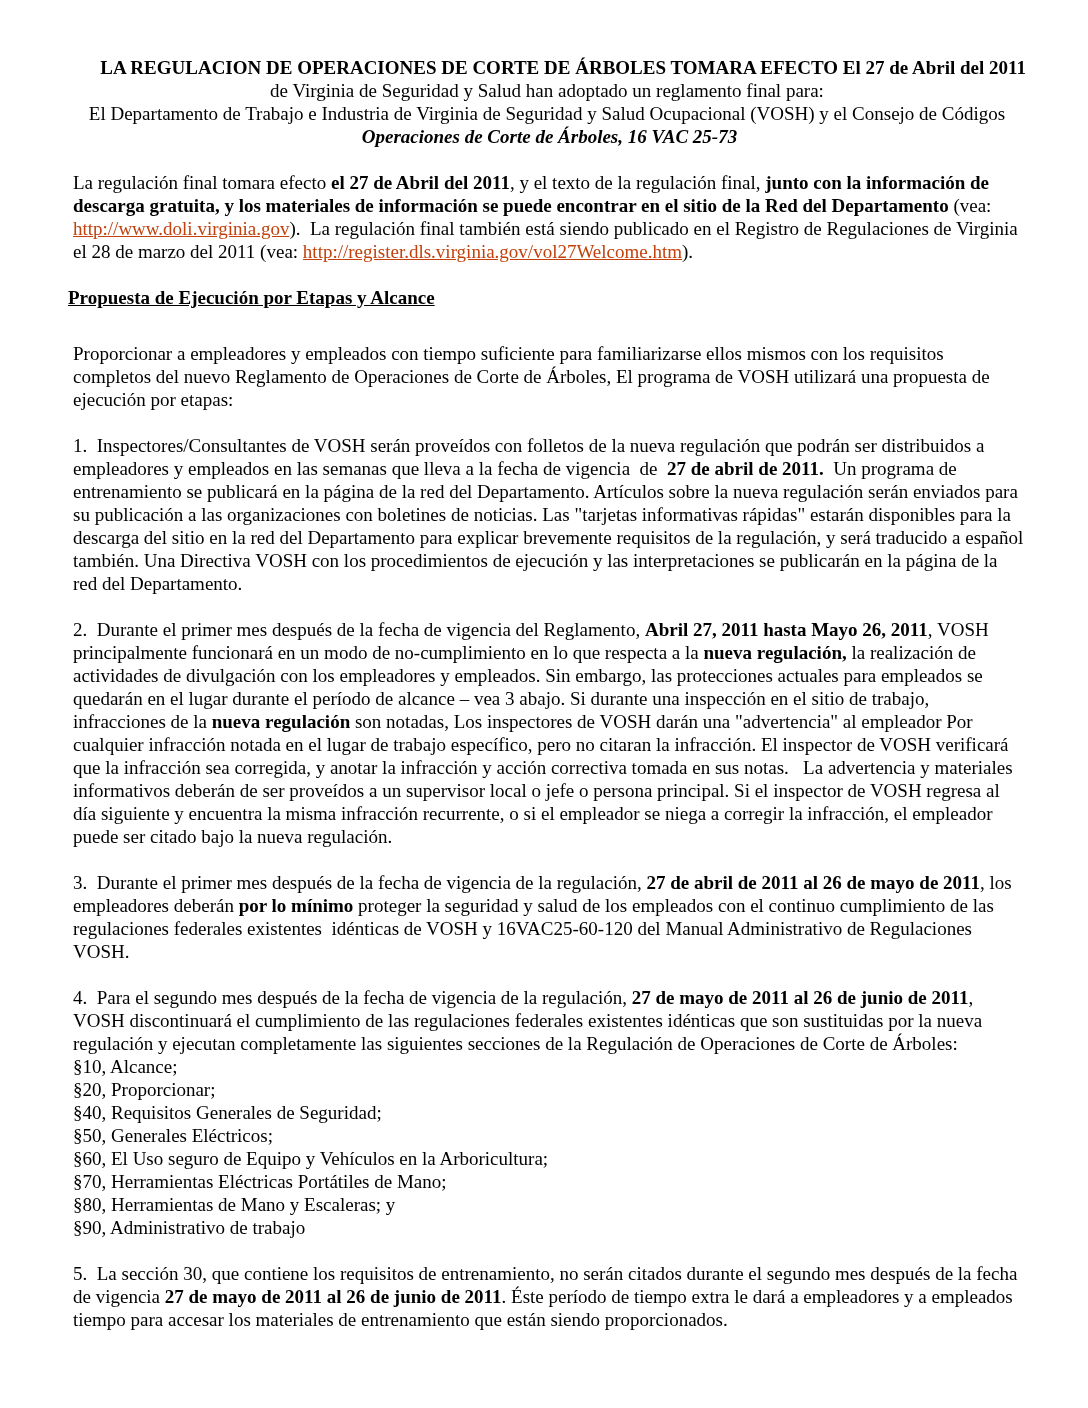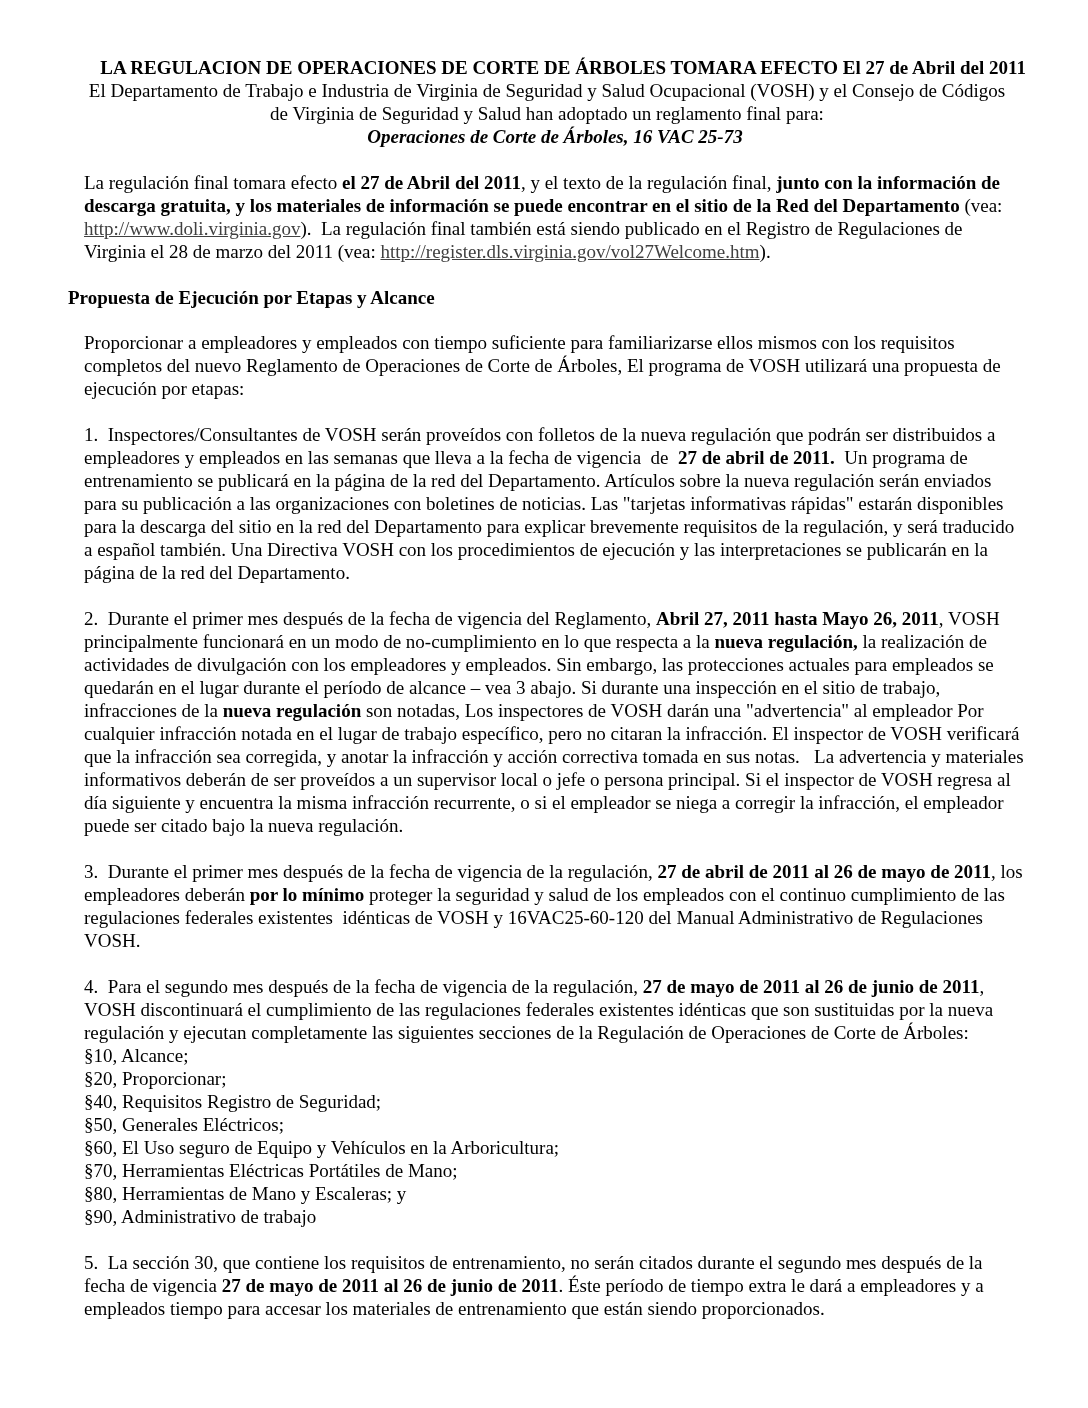--- a/index.html
+++ b/index.html
@@ -16,60 +16,61 @@
   }
   .center { text-align: center; }
   .b { font-weight: bold; }
   .i { font-style: italic; }
   .title {
     font-weight: bold;
     text-align: right;
     white-space: nowrap;
   }
   .para {
-    margin: 0 0 23px 16px;
+    margin: 0 0 23px 5px;
     white-space: pre-wrap;
   }
   .para.tight { margin-bottom: 0; }
   .heading {
     font-weight: bold;
-    margin: 0 0 22px 0;
+    text-decoration: underline;
+    margin: 0 0 33px 0;
   }
   a.lnk {
-    color: #404040;
+    color: #c2410c;
     text-decoration: underline;
     cursor: pointer;
   }
   .list-block div { white-space: pre-wrap; }
 </style>
 </head>
 <body>
 
 <div class="page">
 
   <div class="title">LA REGULACION DE OPERACIONES DE CORTE DE ÁRBOLES TOMARA EFECTO El 27 de Abril del 2011</div>
 
+  <div class="center">de Virginia de Seguridad y Salud  han adoptado un reglamento final para:</div>
+
   <div class="center">El Departamento de Trabajo e Industria de Virginia de Seguridad y Salud Ocupacional (VOSH) y el Consejo de Códigos</div>
-
-  <div class="center">de Virginia de Seguridad y Salud  han adoptado un reglamento final para:</div>
 
   <div class="center b i para">Operaciones de Corte de Árboles, 16 VAC 25-73</div>
 
   <div class="para"><span>La regulación final tomara efecto </span><span class="b">el 27 de Abril del 2011</span><span>, y el texto de la regulación final, </span><span class="b">junto con la información de descarga gratuita, y los materiales de información se puede encontrar en el sitio de la Red del Departamento</span><span> (vea: </span><a class="lnk" href="#">http://www.doli.virginia.gov</a><span>).  La regulación final también está siendo publicado en el Registro de Regulaciones de Virginia el 28 de marzo del 2011 (vea: </span><a class="lnk" href="#">http://register.dls.virginia.gov/vol27Welcome.htm</a><span>).</span></div>
 
   <div class="heading">Propuesta de Ejecución por Etapas y Alcance</div>
 
   <div class="para">Proporcionar a empleadores y empleados con tiempo suficiente para familiarizarse ellos mismos con los requisitos completos del nuevo Reglamento de Operaciones de Corte de Árboles, El programa de VOSH utilizará una propuesta de ejecución por etapas:</div>
 
   <div class="para"><span>1.  Inspectores/Consultantes de VOSH serán proveídos con folletos de la nueva regulación que podrán ser distribuidos a empleadores y empleados en las semanas que lleva a la fecha de vigencia  de  </span><span class="b">27 de abril de 2011.</span><span>  Un programa de entrenamiento se publicará en la página de la red del Departamento. Artículos sobre la nueva regulación serán enviados para su publicación a las organizaciones con boletines de noticias. Las "tarjetas informativas rápidas" estarán disponibles para la descarga del sitio en la red del Departamento para explicar brevemente requisitos de la regulación, y será traducido a español también. Una Directiva VOSH con los procedimientos de ejecución y las interpretaciones se publicarán en la página de la red del Departamento.</span></div>
 
   <div class="para"><span>2.  Durante el primer mes después de la fecha de vigencia del Reglamento, </span><span class="b">Abril 27, 2011 hasta Mayo 26, 2011</span><span>, VOSH principalmente funcionará en un modo de no-cumplimiento en lo que respecta a la </span><span class="b">nueva regulación,</span><span> la realización de actividades de divulgación con los empleadores y empleados. Sin embargo, las protecciones actuales para empleados se quedarán en el lugar durante el período de alcance – vea 3 abajo. Si durante una inspección en el sitio de trabajo, infracciones de la </span><span class="b">nueva regulación</span><span> son notadas, Los inspectores de VOSH darán una "advertencia" al empleador Por cualquier infracción notada en el lugar de trabajo específico, pero no citaran la infracción. El inspector de VOSH verificará que la infracción sea corregida, y anotar la infracción y acción correctiva tomada en sus notas.   La advertencia y materiales informativos deberán de ser proveídos a un supervisor local o jefe o persona principal. Si el inspector de VOSH regresa al día siguiente y encuentra la misma infracción recurrente, o si el empleador se niega a corregir la infracción, el empleador puede ser citado bajo la nueva regulación.</span></div>
 
   <div class="para"><span>3.  Durante el primer mes después de la fecha de vigencia de la regulación, </span><span class="b">27 de abril de 2011 al 26 de mayo de 2011</span><span>, los empleadores deberán </span><span class="b">por lo mínimo</span><span> proteger la seguridad y salud de los empleados con el continuo cumplimiento de las regulaciones federales existentes  idénticas de VOSH y 16VAC25-60-120 del Manual Administrativo de Regulaciones VOSH.</span></div>
 
   <div class="para tight"><span>4.  Para el segundo mes después de la fecha de vigencia de la regulación, </span><span class="b">27 de mayo de 2011 al 26 de junio de 2011</span><span>, VOSH discontinuará el cumplimiento de las regulaciones federales existentes idénticas que son sustituidas por la nueva regulación y ejecutan completamente las siguientes secciones de la Regulación de Operaciones de Corte de Árboles:</span></div>
 
-  <div class="para list-block"><div>§10, Alcance;</div><div>§20, Proporcionar;</div><div>§40, Requisitos Registro de Seguridad;</div><div>§50, Generales Eléctricos;</div><div>§60, El Uso seguro de Equipo y Vehículos en la Arboricultura;</div><div>§70, Herramientas Eléctricas Portátiles de Mano;</div><div>§80, Herramientas de Mano y Escaleras; y</div><div>§90, Administrativo de trabajo</div></div>
+  <div class="para list-block"><div>§10, Alcance;</div><div>§20, Proporcionar;</div><div>§40, Requisitos Generales de Seguridad;</div><div>§50, Generales Eléctricos;</div><div>§60, El Uso seguro de Equipo y Vehículos en la Arboricultura;</div><div>§70, Herramientas Eléctricas Portátiles de Mano;</div><div>§80, Herramientas de Mano y Escaleras; y</div><div>§90, Administrativo de trabajo</div></div>
 
   <div class="para"><span>5.  La sección 30, que contiene los requisitos de entrenamiento, no serán citados durante el segundo mes después de la fecha de vigencia </span><span class="b">27 de mayo de 2011 al 26 de junio de 2011</span><span>. Éste período de tiempo extra le dará a empleadores y a empleados tiempo para accesar los materiales de entrenamiento que están siendo proporcionados.</span></div>
 
 
 </div>
 
 </body></html>

